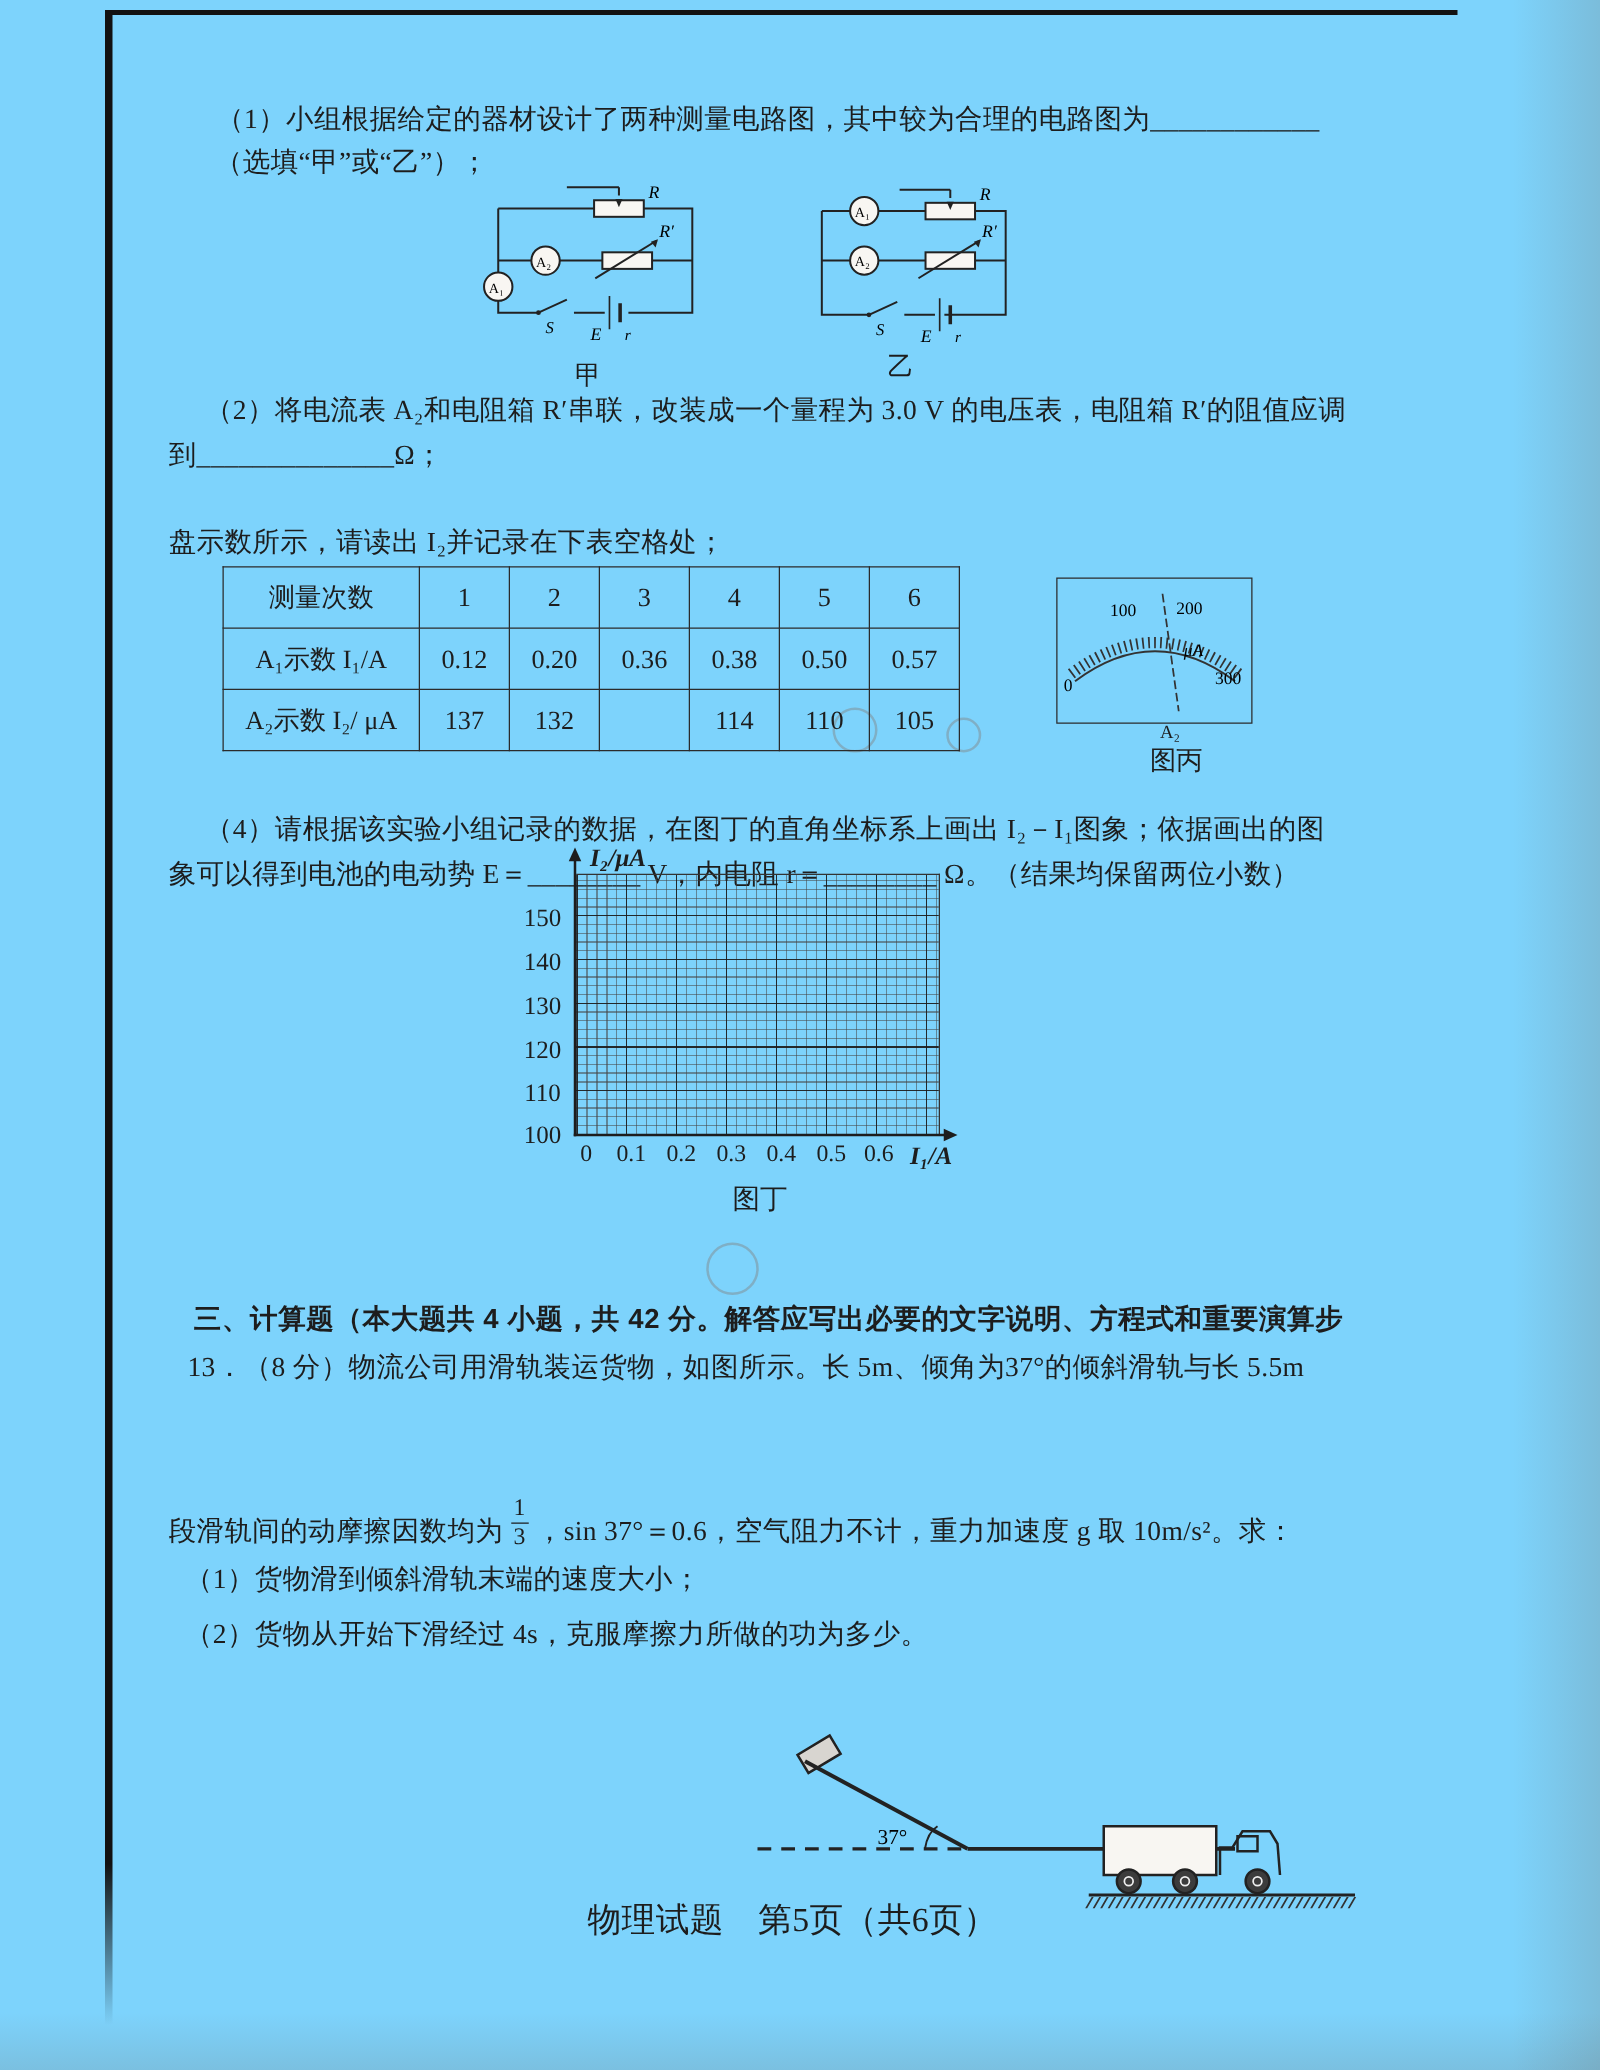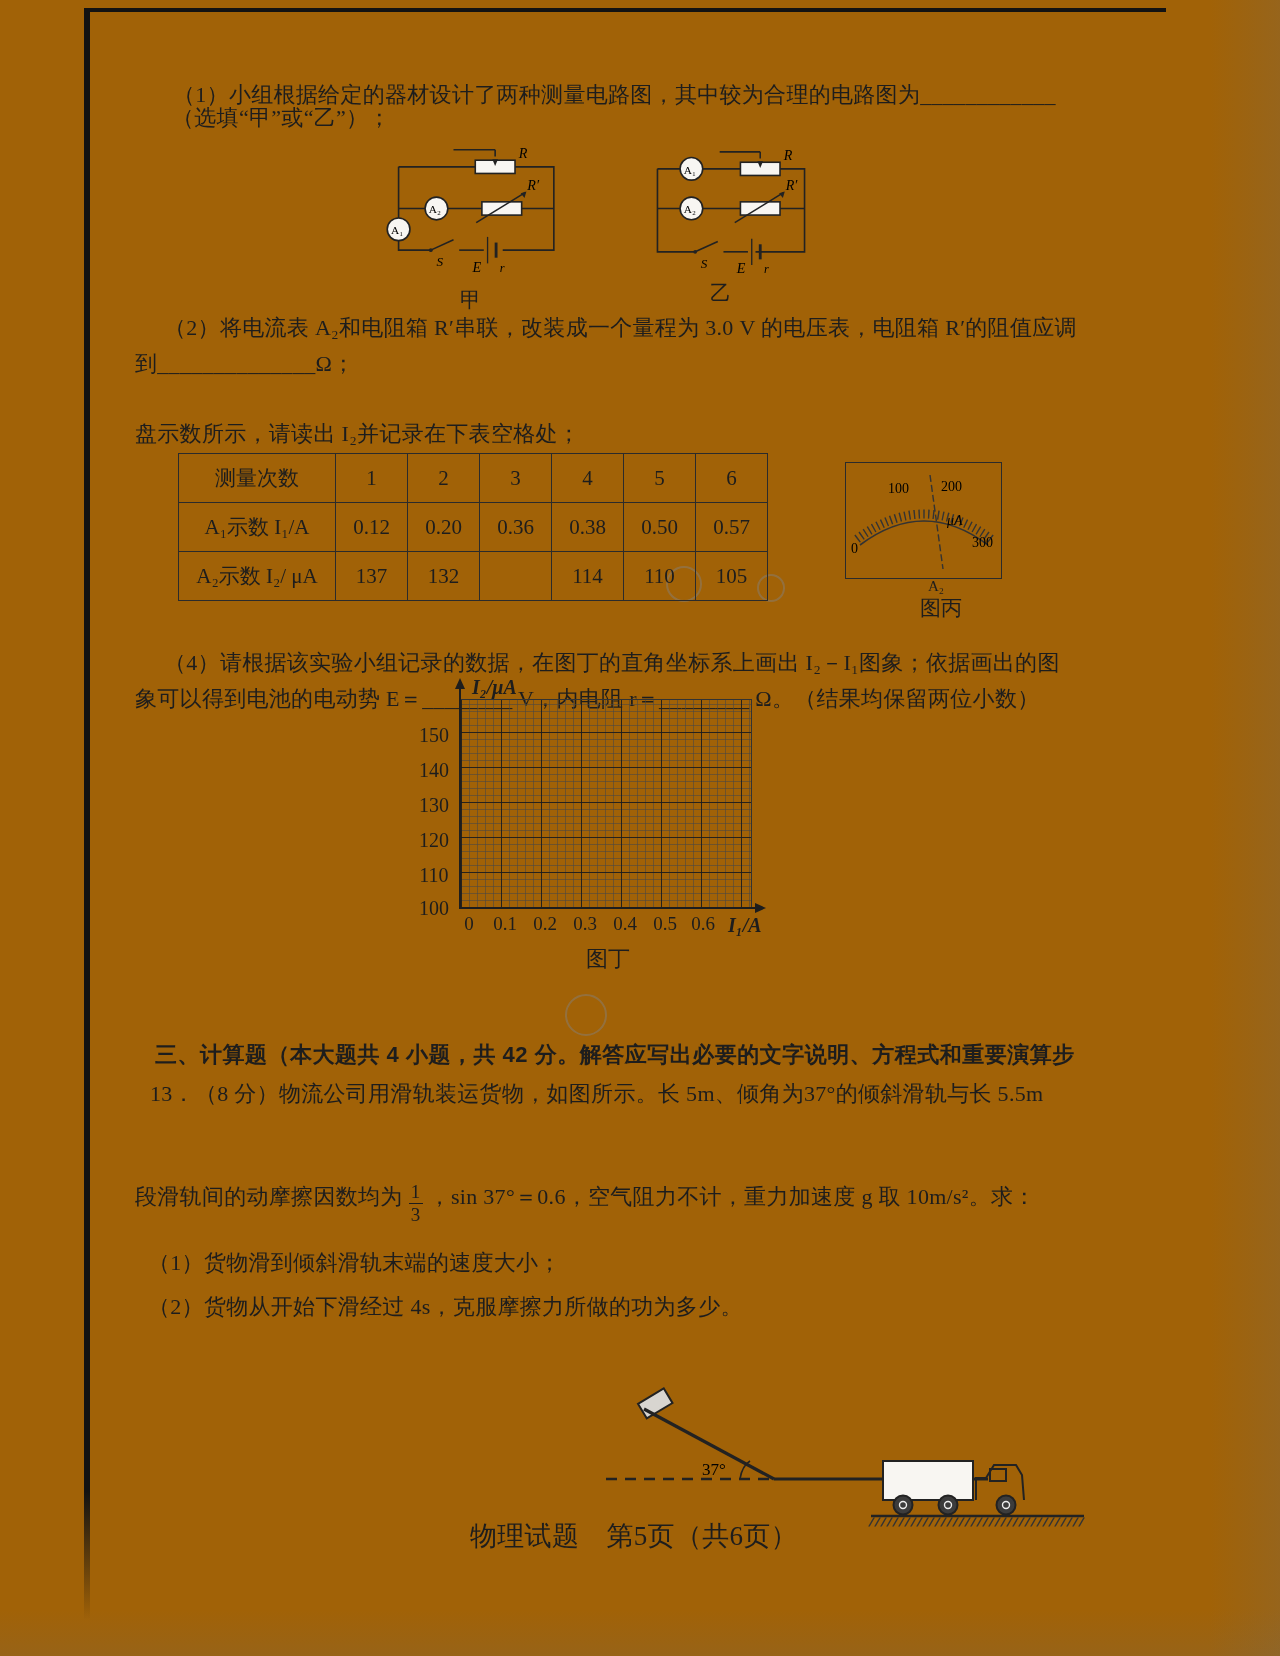--- a/index.html
+++ b/index.html
@@ -1,17 +1,17 @@
 <!DOCTYPE html>
 <html><head>
 <meta charset="utf-8">
 <style>
   *{margin:0;padding:0;box-sizing:border-box}
   html,body{background:#9a968e}
-  #page{position:relative;width:1280px;height:1656px;margin:0 auto;background:#a16207;
+  #page{position:relative;width:1280px;height:1656px;margin:0 auto;background:#7dd3fc;
         font-family:"Liberation Serif","DejaVu Serif",serif;color:#1d1d1d;overflow:hidden}
   .t{position:absolute;font-size:22px;line-height:1.5;white-space:nowrap;letter-spacing:.3px}
   .bold{font-weight:700;font-family:"Liberation Sans","DejaVu Sans",sans-serif;letter-spacing:.5px}
   .cap{position:absolute;font-size:21px}
   
   #dtable{position:absolute;left:178px;top:453px;border-collapse:collapse}
   #dtable td{border:1.6px solid #2b2b2b;height:49px;text-align:center;font-size:21px;padding:0 4px}
   #dtable td.lab{width:157px}
   #dtable td.v{width:72px}
   
@@ -24,21 +24,21 @@
       repeating-linear-gradient(to right, rgba(70,70,70,.55) 0 1px, transparent 1px 8px),
       repeating-linear-gradient(to top,   rgba(70,70,70,.55) 0 1px, transparent 1px 7px);
     border-top:1px solid #333;border-right:1px solid #333}
   .axis{position:absolute;background:#1d1d1d}
   .ylab{position:absolute;width:42px;text-align:center;font-size:20px;line-height:26px}
   .xlab{position:absolute;width:44px;text-align:center;font-size:19px;line-height:24px}
   .axname{position:absolute;font-size:20px;font-style:italic;font-weight:700}
   .arrow-up{position:absolute;width:0;height:0;border-left:5px solid transparent;border-right:5px solid transparent;border-bottom:11px solid #1d1d1d}
   .arrow-right{position:absolute;width:0;height:0;border-top:5px solid transparent;border-bottom:5px solid transparent;border-left:11px solid #1d1d1d}
   
-  .fracline{position:absolute;display:flex;align-items:flex-start;font-size:22px;white-space:nowrap;letter-spacing:.3px}
+  .fracline{position:absolute;display:flex;align-items:flex-end;font-size:22px;white-space:nowrap;letter-spacing:.3px}
   .frac{display:inline-flex;flex-direction:column;align-items:center;font-size:19px;line-height:1.05;margin:0 6px}
   .frac .bar{display:block;width:14px;border-top:1.7px solid #1d1d1d;margin:1px 0}
   
   .circ{position:absolute;border-radius:50%;border:2px solid rgba(130,130,130,.45)}
   #edge-top{position:absolute;left:86px;top:8px;width:1080px;height:4px;background:#121212}
   #edge-left{position:absolute;left:84px;top:8px;width:6px;height:1612px;
      background:linear-gradient(to bottom,#121212 92%,rgba(18,18,18,0))}
   #shadow-right{position:absolute;right:0;top:0;width:70px;height:100%;
      background:linear-gradient(to right,rgba(115,110,100,0),rgba(115,110,100,.22))}
   #shadow-bottom{position:absolute;left:0;bottom:0;width:100%;height:46px;
@@ -52,21 +52,21 @@
 
   <div id="edge-top"></div>
   <div id="edge-left"></div>
   <div id="shadow-right"></div>
   <div id="shadow-bottom"></div>
   <div class="circ" style="left:666px;top:566px;width:36px;height:36px"></div>
   <div class="circ" style="left:757px;top:574px;width:28px;height:28px"></div>
   <div class="circ" style="left:565px;top:994px;width:42px;height:42px"></div>
 
   <div class="t" style="left:173px;top:78px">（1）小组根据给定的器材设计了两种测量电路图，其中较为合理的电路图为____________</div>
-  <div class="t" style="left:172px;top:101px">（选填“甲”或“乙”）；</div>
+  <div class="t" style="left:172px;top:113px">（选填“甲”或“乙”）；</div>
 
   <div style="position:absolute;left:385px;top:146px;width:190px;height:142px">
     <svg width="190" height="142" viewBox="0 0 200 150">
       <g stroke="#222" stroke-width="1.7" fill="none">
         <polyline points="14,22 178,22 178,110 124,110"></polyline>
         <polyline points="14,22 14,110 48,110"></polyline>
         <line x1="14" y1="66" x2="178" y2="66"></line>
         <line x1="72" y1="4" x2="116" y2="4"></line>
           <line x1="116" y1="4" x2="116" y2="11"></line>
         <rect x="95" y="15" width="42" height="14" fill="#f8f6f2"></rect>

